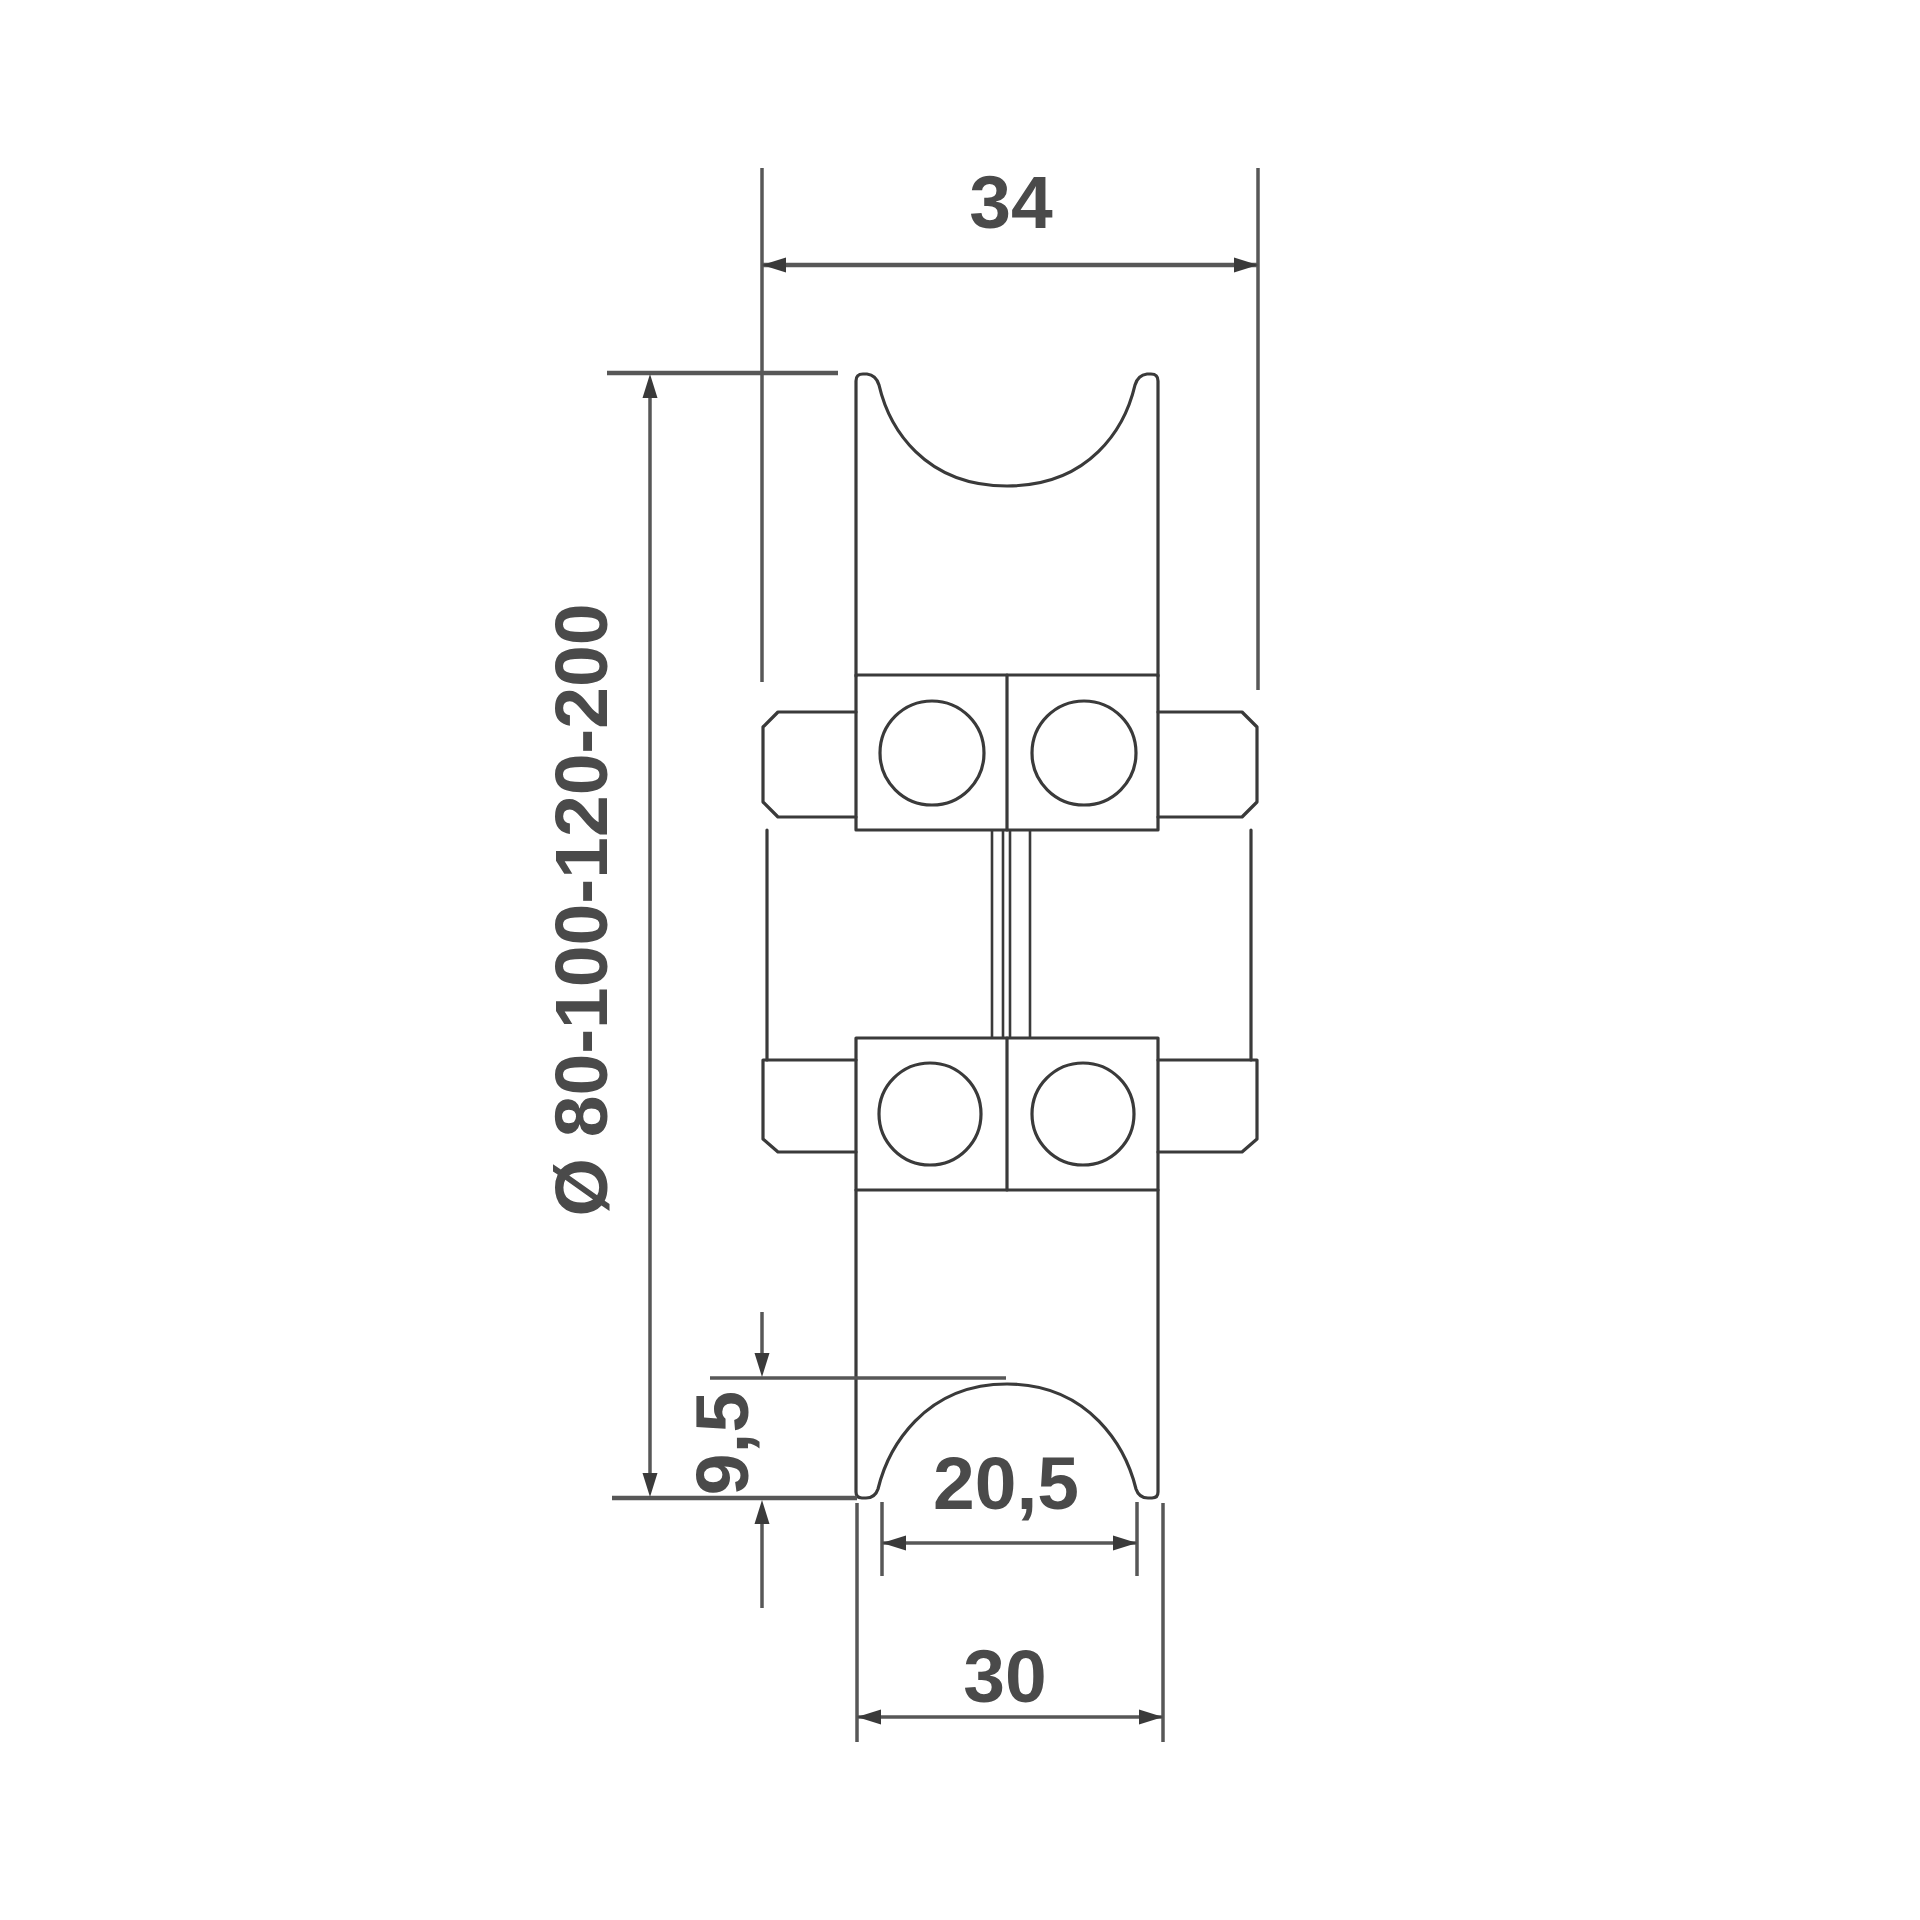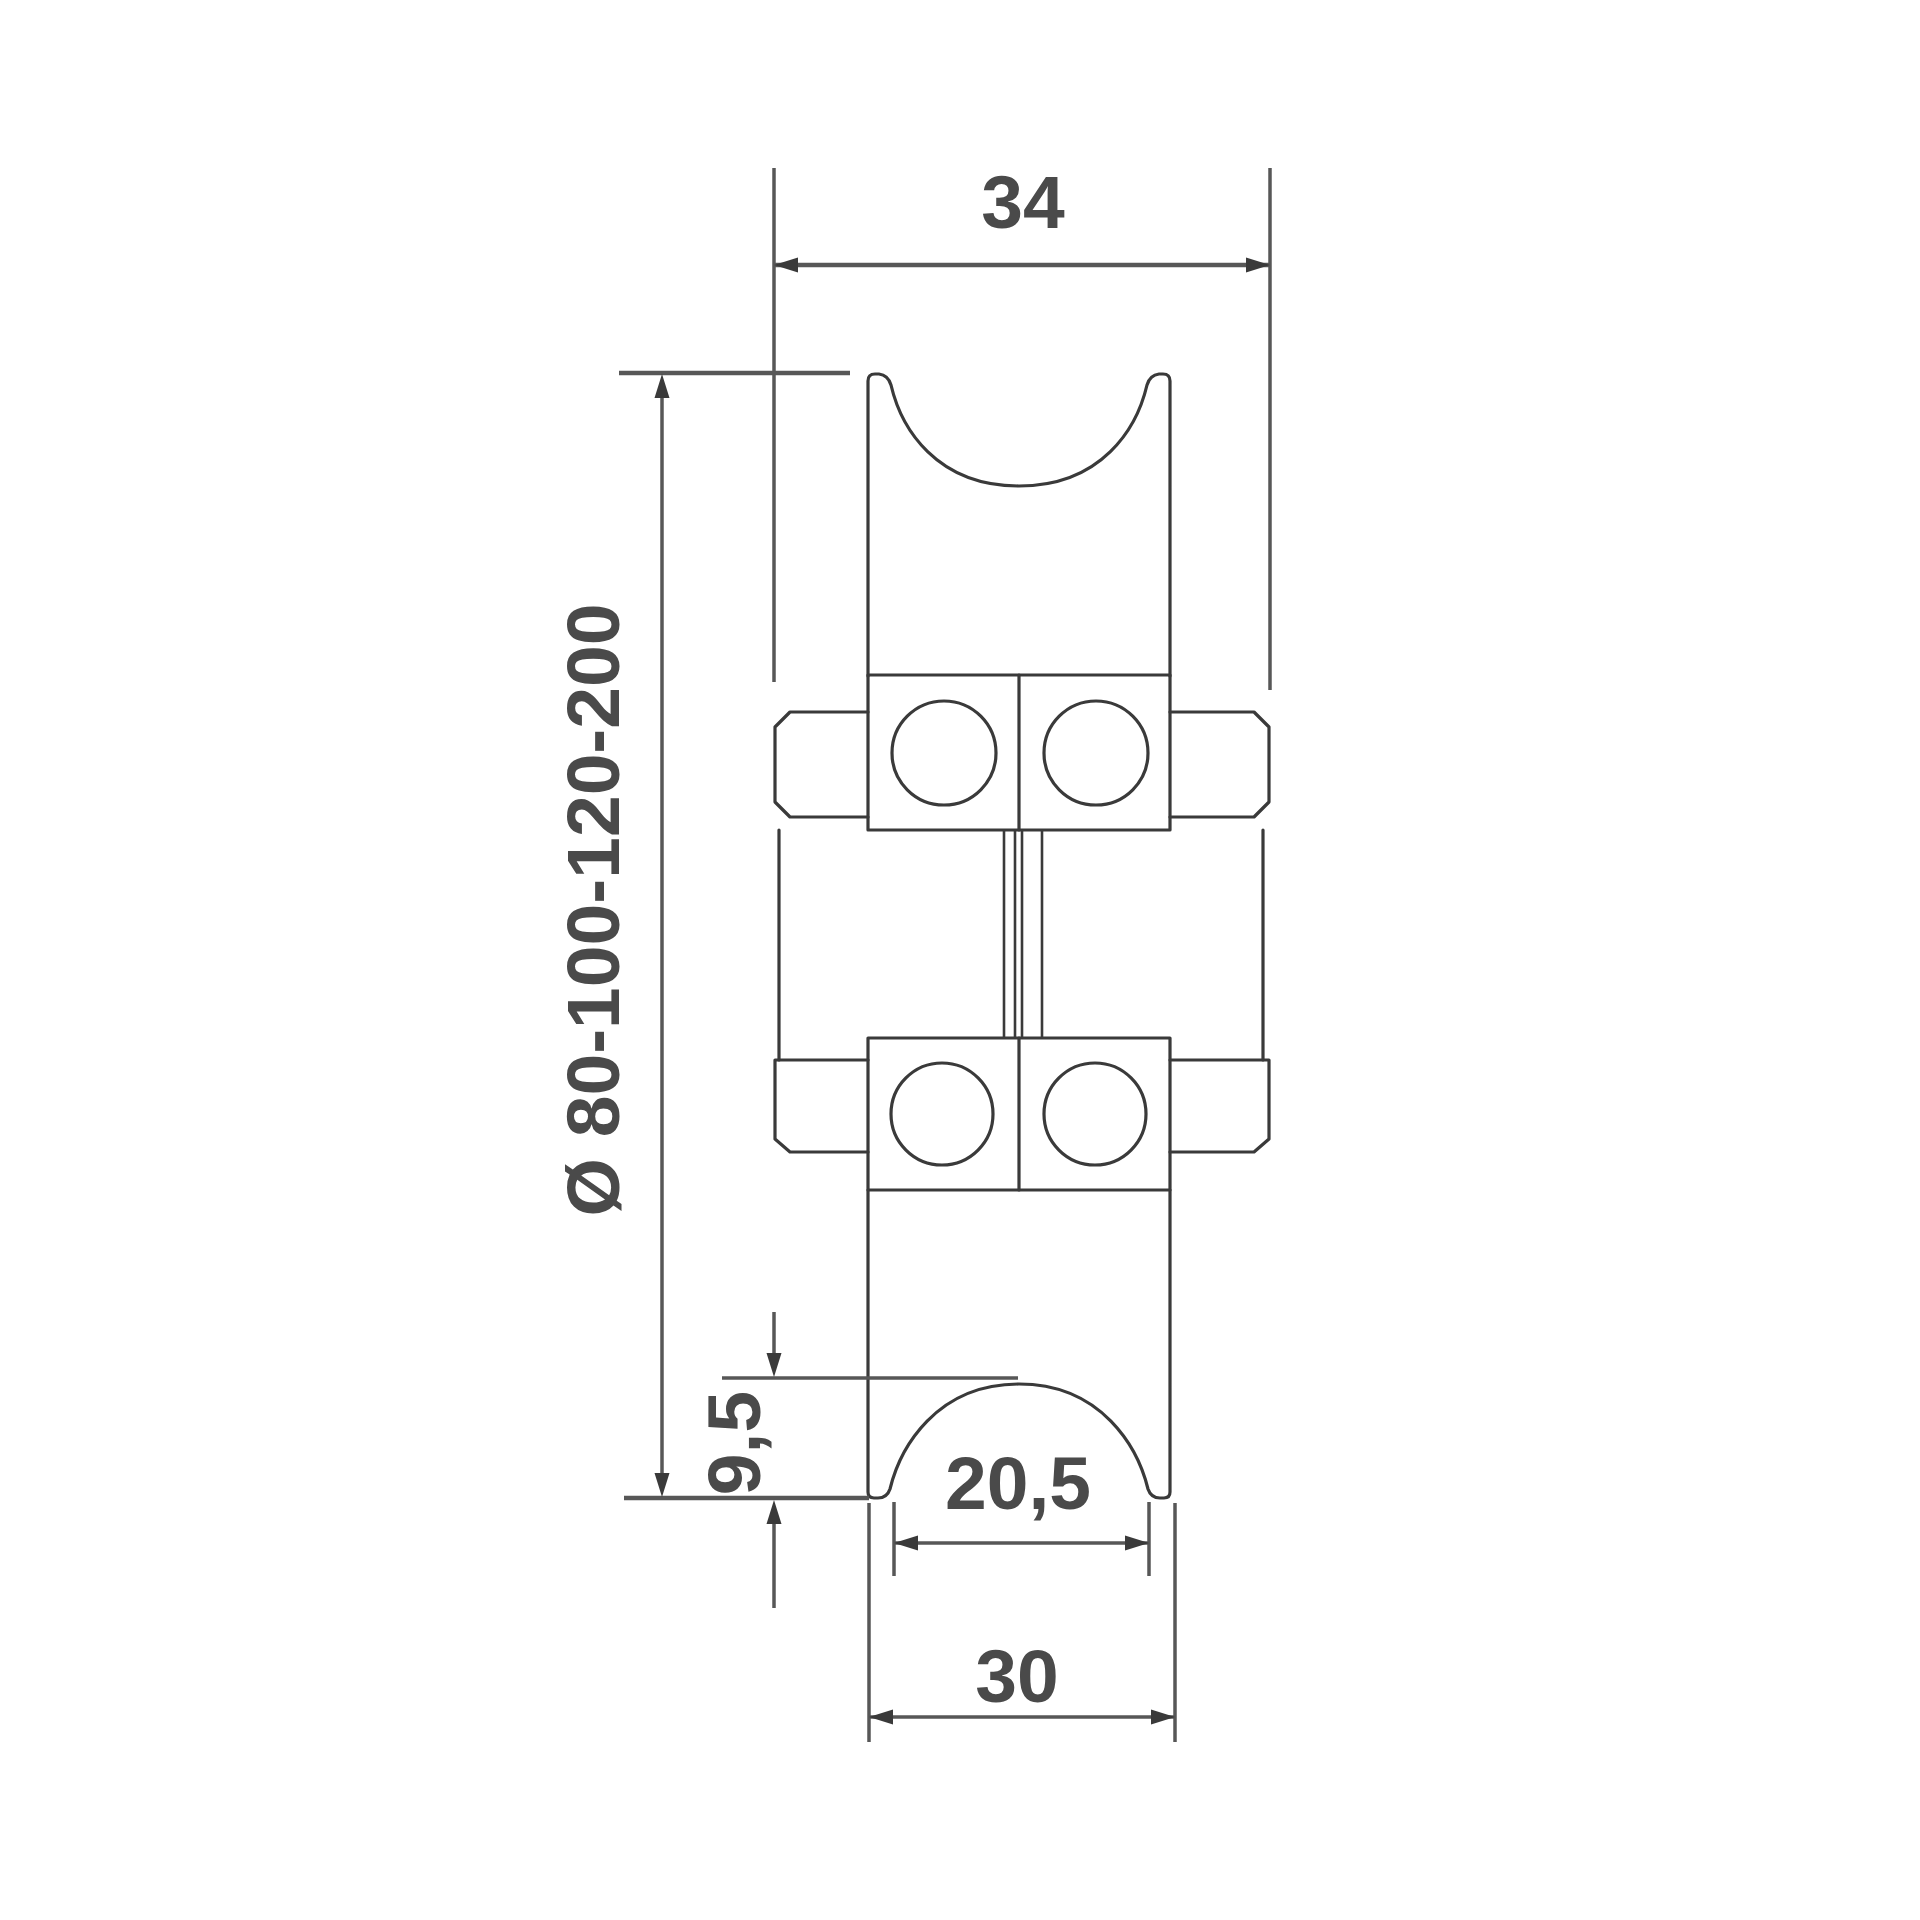--- a/index.html
+++ b/index.html
@@ -1,16 +1,16 @@
 <!DOCTYPE html>
 <html><head>
 <meta charset="utf-8">
 <style>
   html,body{margin:0;padding:0;background:#ffffff;}
-  #stage{position:relative;width:1564px;height:1920px;background:#ffffff;overflow:hidden;margin-left:12px;}
+  #stage{position:relative;width:1564px;height:1920px;background:#ffffff;overflow:hidden;}
   svg{position:absolute;left:0;top:0;}
   .outline{stroke:#3a3a3a;stroke-width:3.2;fill:none;stroke-linejoin:round;stroke-linecap:round;}
   .thin{stroke:#3a3a3a;stroke-width:2.6;fill:none;}
   .dim{stroke:#575757;stroke-width:3.5;fill:none;stroke-linecap:butt;}
   .dimthick{stroke:#575757;stroke-width:4.6;fill:none;}
   .arrow{fill:#3a3a3a;stroke:none;}
   text{font-family:"Liberation Sans",sans-serif;font-weight:700;font-size:75px;fill:#4a4a4a;}
   .mid{text-anchor:middle;}
 </style>
 </head>

